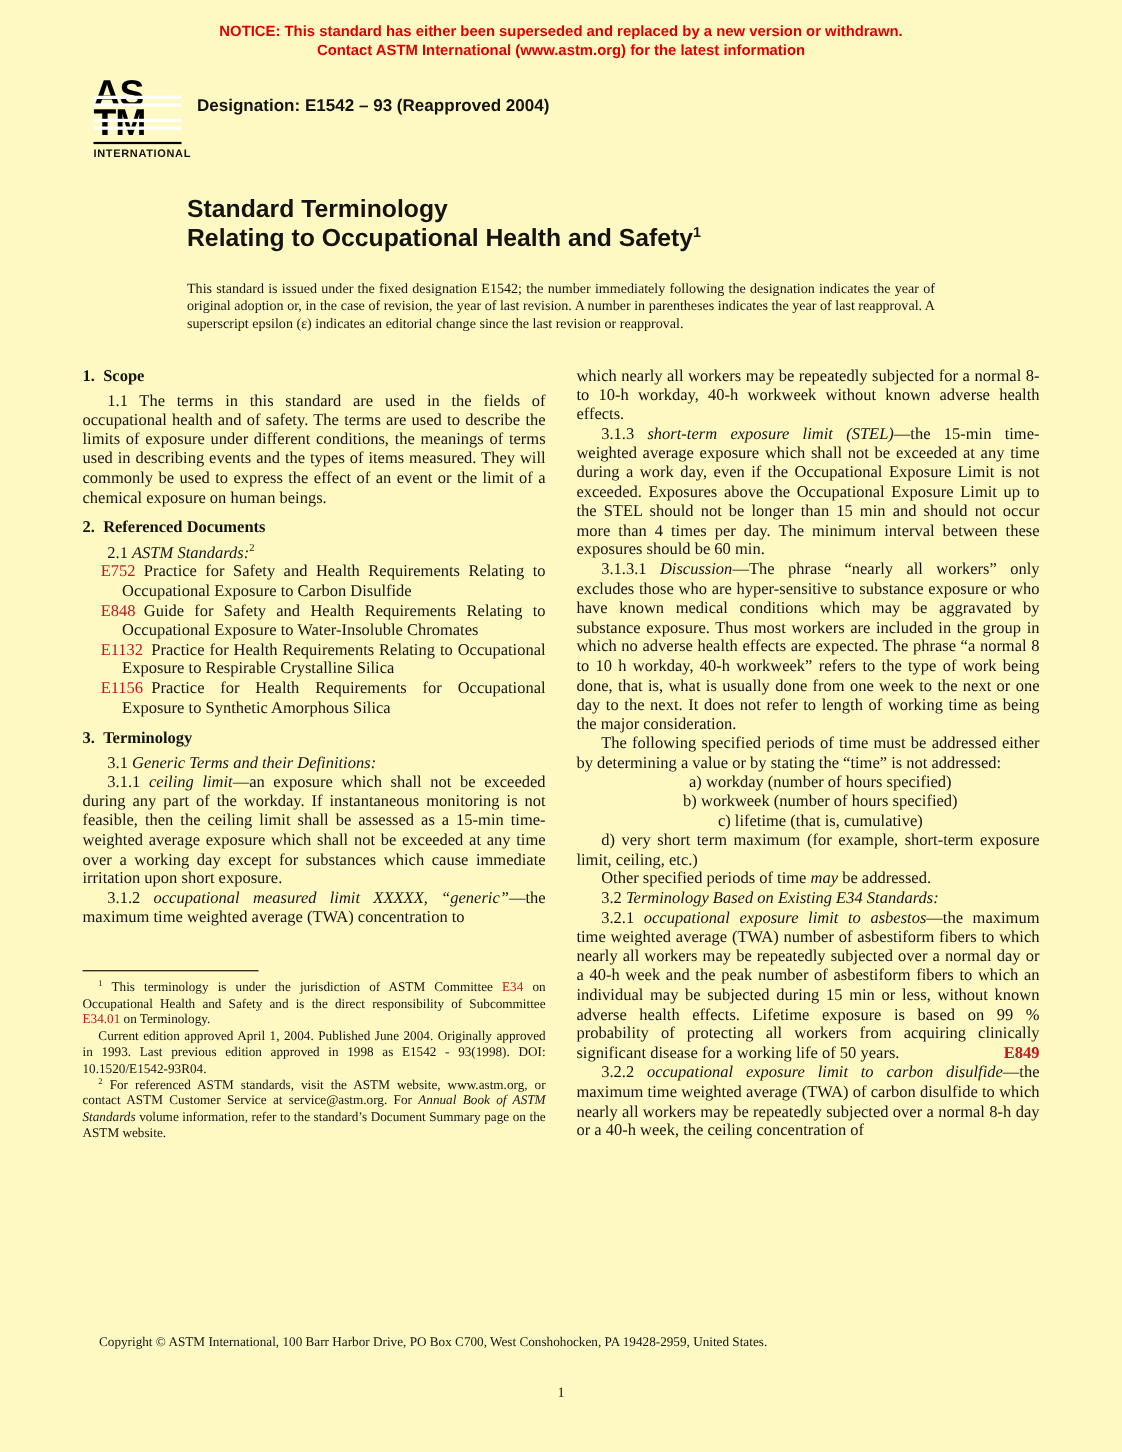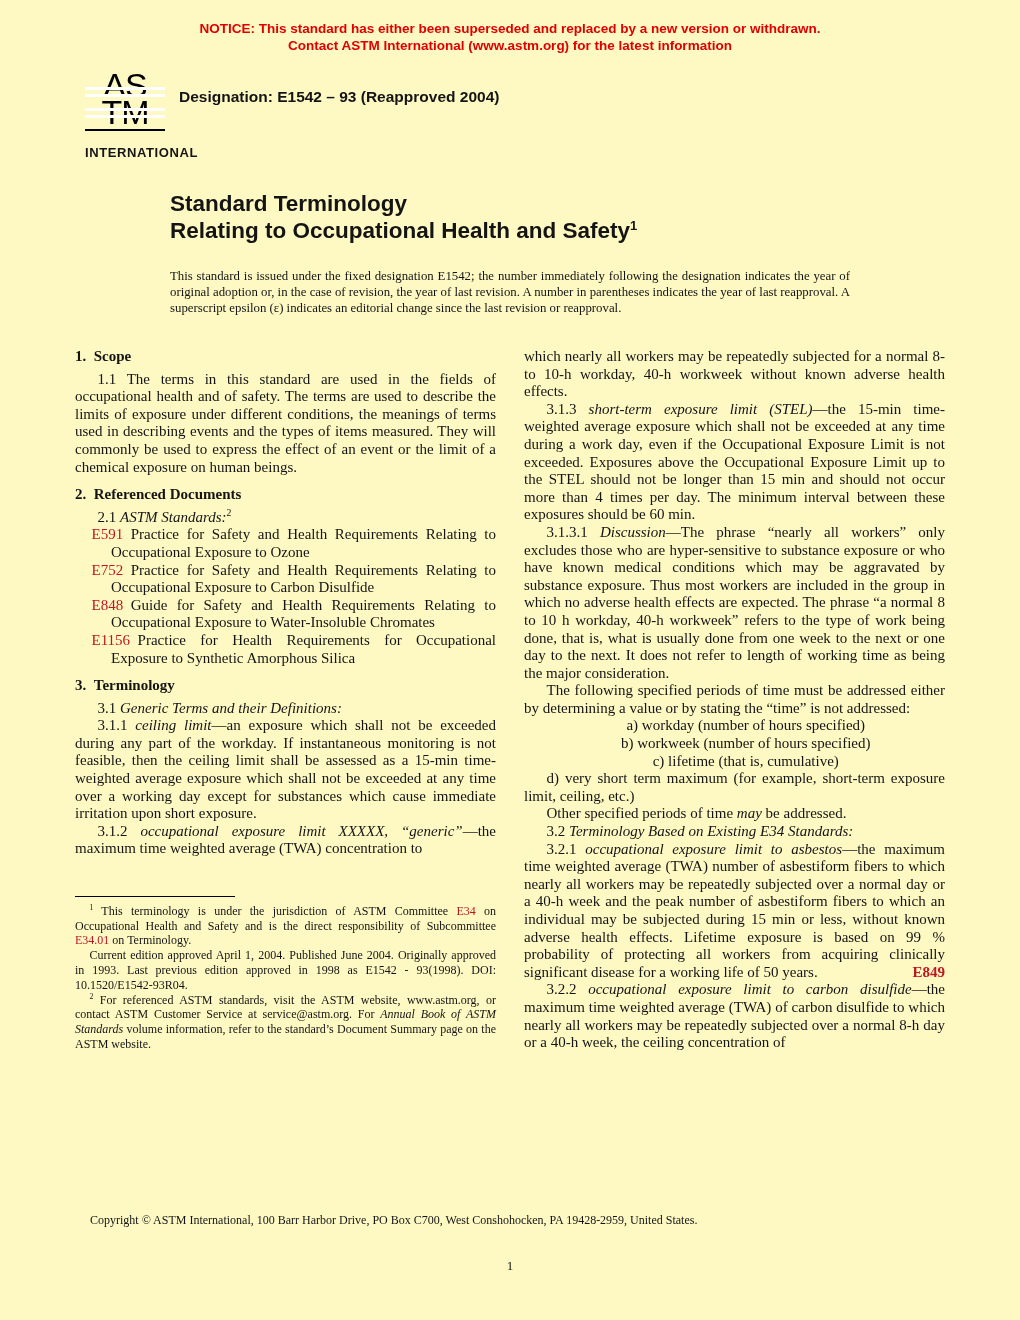--- a/index.html
+++ b/index.html
@@ -8,27 +8,27 @@
   .page { position:relative; width:1020px; height:1320px; margin:0 auto; background:#fef9c3;
           font-family:"Liberation Serif", serif; color:#141414; overflow:hidden; }
 
   
   .notice { padding-top:20px; text-align:center; font-family:"Liberation Sans",sans-serif;
             font-weight:bold; font-size:13.5px; line-height:17px; color:var(--notice-red); }
 
   
   .header { display:flex; align-items:flex-start; margin:18px 0 0 85px; }
   .logo { width:80px; }
-  .logo-letters { position:relative; font-family:"Liberation Sans",sans-serif; font-weight:400;
-                  font-size:34px; line-height:27px; letter-spacing:-1px; text-align:center; color:#000; }
+  .logo-letters { position:relative; font-family:"Liberation Sans",sans-serif; font-weight:700;
+                  font-size:34px; line-height:27px; letter-spacing:-1px; text-align:left; color:#000; }
   .logo-letters .row { display:block; }
   .stripe { position:absolute; left:0; right:0; height:3px; background:#fff; }
   .s1{top:15px}.s2{top:22px}.s3{top:36px}.s4{top:43px}
-  .logo-intl { font-family:"Liberation Sans",sans-serif; font-weight:bold; font-size:13px;
-               letter-spacing:0.6px; text-align:center; border-top:2px solid #000; padding-top:14px; margin-top:3px; }
+  .logo-intl { font-family:"Liberation Sans",sans-serif; font-weight:bold; font-size:10px;
+               letter-spacing:0.6px; text-align:center; border-top:2px solid #000; padding-top:4px; margin-top:3px; }
   .designation { font-family:"Liberation Sans",sans-serif; font-weight:bold; font-size:15.5px; margin:16px 0 0 14px; }
 
   
   .title { font-family:"Liberation Sans",sans-serif; font-weight:bold; font-size:22.5px;
            line-height:27px; margin:30px 95px 0 170px; }
   .title sup { font-size:13px; }
   .intro { font-size:12.8px; line-height:16px; text-align:justify; margin:24px 170px 0 170px; }
 
   
   .columns { display:flex; gap:28px; margin:32px 75px 0 75px; }
@@ -85,28 +85,28 @@
 
   <p class="intro">This standard is issued under the fixed designation E1542; the number immediately following the designation indicates the year of original adoption or, in the case of revision, the year of last revision. A number in parentheses indicates the year of last reapproval. A superscript epsilon (ε) indicates an editorial change since the last revision or reapproval.</p>
 
   <div class="columns">
     <div class="col col-left">
       <div id="col-left-content">
           <div class="blk h"><span>1. Scope</span></div>
           <div class="blk p"><span>1.1 The terms in this standard are used in the fields of occupational health and of safety. The terms are used to describe the limits of exposure under different conditions, the meanings of terms used in describing events and the types of items measured. They will commonly be used to express the effect of an event or the limit of a chemical exposure on human beings.</span></div>
           <div class="blk h"><span>2. Referenced Documents</span></div>
           <div class="blk p"><span>2.1 </span><span class="i">ASTM Standards:</span><sup>2</sup></div>
-          <div class="blk ref"><span class="red">E591</span><span> Practice for Safety and Health Requirements Relating to Occupational Exposure to Ozone</span></div>
           <div class="blk ref"><span class="red">E752</span><span> Practice for Safety and Health Requirements Relating to Occupational Exposure to Carbon Disulfide</span></div>
           <div class="blk ref"><span class="red">E848</span><span> Guide for Safety and Health Requirements Relating to Occupational Exposure to Water-Insoluble Chromates</span></div>
+          <div class="blk ref"><span class="red">E1132</span><span> Practice for Health Requirements Relating to Occupational Exposure to Respirable Crystalline Silica</span></div>
           <div class="blk ref"><span class="red">E1156</span><span> Practice for Health Requirements for Occupational Exposure to Synthetic Amorphous Silica</span></div>
           <div class="blk h"><span>3. Terminology</span></div>
           <div class="blk p"><span>3.1 </span><span class="i">Generic Terms and their Definitions:</span></div>
           <div class="blk p"><span>3.1.1 </span><span class="i">ceiling limit</span><span>—an exposure which shall not be exceeded during any part of the workday. If instantaneous monitoring is not feasible, then the ceiling limit shall be assessed as a 15-min time-weighted average exposure which shall not be exceeded at any time over a working day except for substances which cause immediate irritation upon short exposure.</span></div>
-          <div class="blk p"><span>3.1.2 </span><span class="i">occupational exposure limit XXXXX, “generic”</span><span>—the maximum time weighted average (TWA) concentration to</span></div>
+          <div class="blk p"><span>3.1.2 </span><span class="i">occupational measured limit XXXXX, “generic”</span><span>—the maximum time weighted average (TWA) concentration to</span></div>
         </div>
       <div class="footnote-block">
         <div class="fn-rule"></div>
         <div id="footnotes-content">
             <div class="blk fn"><sup>1</sup><span> This terminology is under the jurisdiction of ASTM Committee </span><span class="red">E34</span><span> on Occupational Health and Safety and is the direct responsibility of Subcommittee </span><span class="red">E34.01</span><span> on Terminology.</span></div>
             <div class="blk fn"><span>Current edition approved April 1, 2004. Published June 2004. Originally approved in 1993. Last previous edition approved in 1998 as E1542 - 93(1998). DOI: 10.1520/E1542-93R04.</span></div>
             <div class="blk fn"><sup>2</sup><span> For referenced ASTM standards, visit the ASTM website, www.astm.org, or contact ASTM Customer Service at service@astm.org. For </span><span class="i">Annual Book of ASTM Standards</span><span> volume information, refer to the standard’s Document Summary page on the ASTM website.</span></div>
           </div>
       </div>
     </div>

